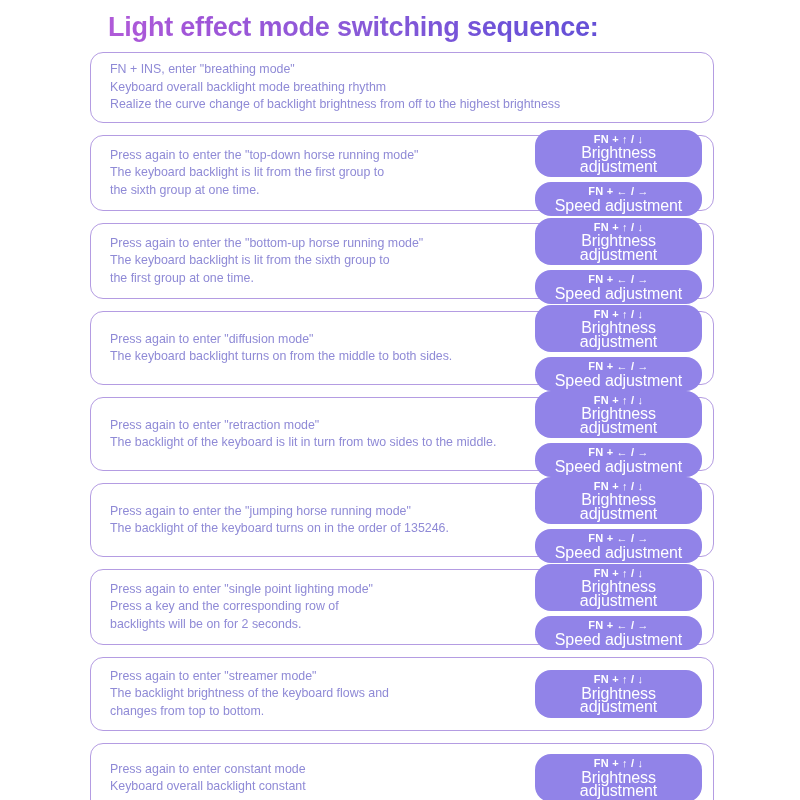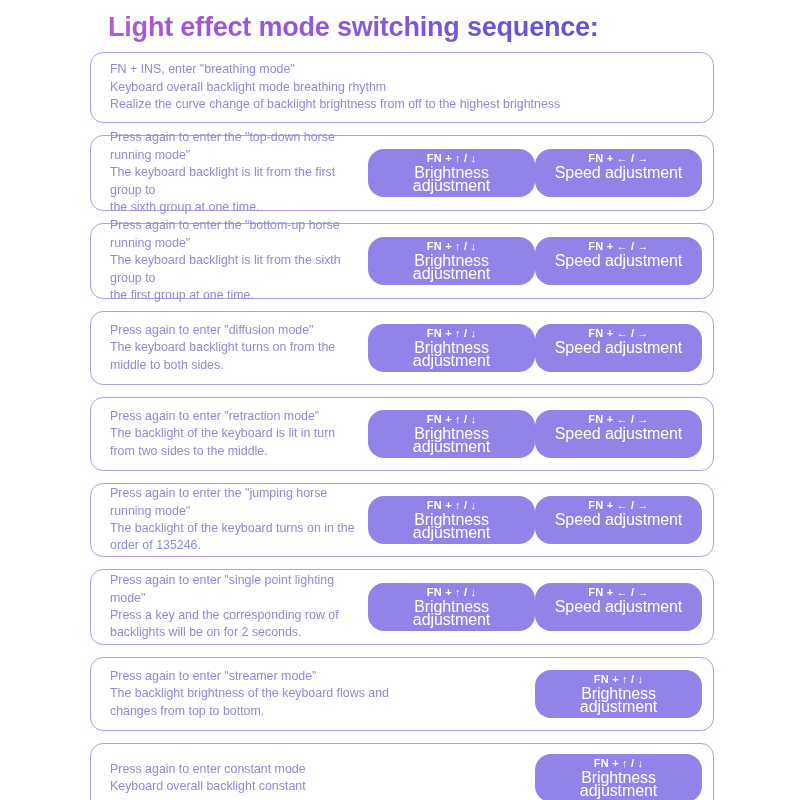--- a/index.html
+++ b/index.html
@@ -56,21 +56,22 @@
   .card-text {
     color: #8f8ad6;
     font-size: 12.4px;
     line-height: 17.4px;
     padding: 12px 10px 12px 19px;
     white-space: pre-line;
     flex: 0 1 auto;
   }
   .badges {
     display: flex;
-    flex-direction: row;
+    flex-direction: column;
+    gap: 5px;
     padding: 6px 5px 6px 0;
     flex: 0 0 auto;
   }
   .badge {
     background: #9183e8;
     color: #ffffff;
     border-radius: 16px;
     width: 167px;
     box-sizing: border-box;
     text-align: center;

